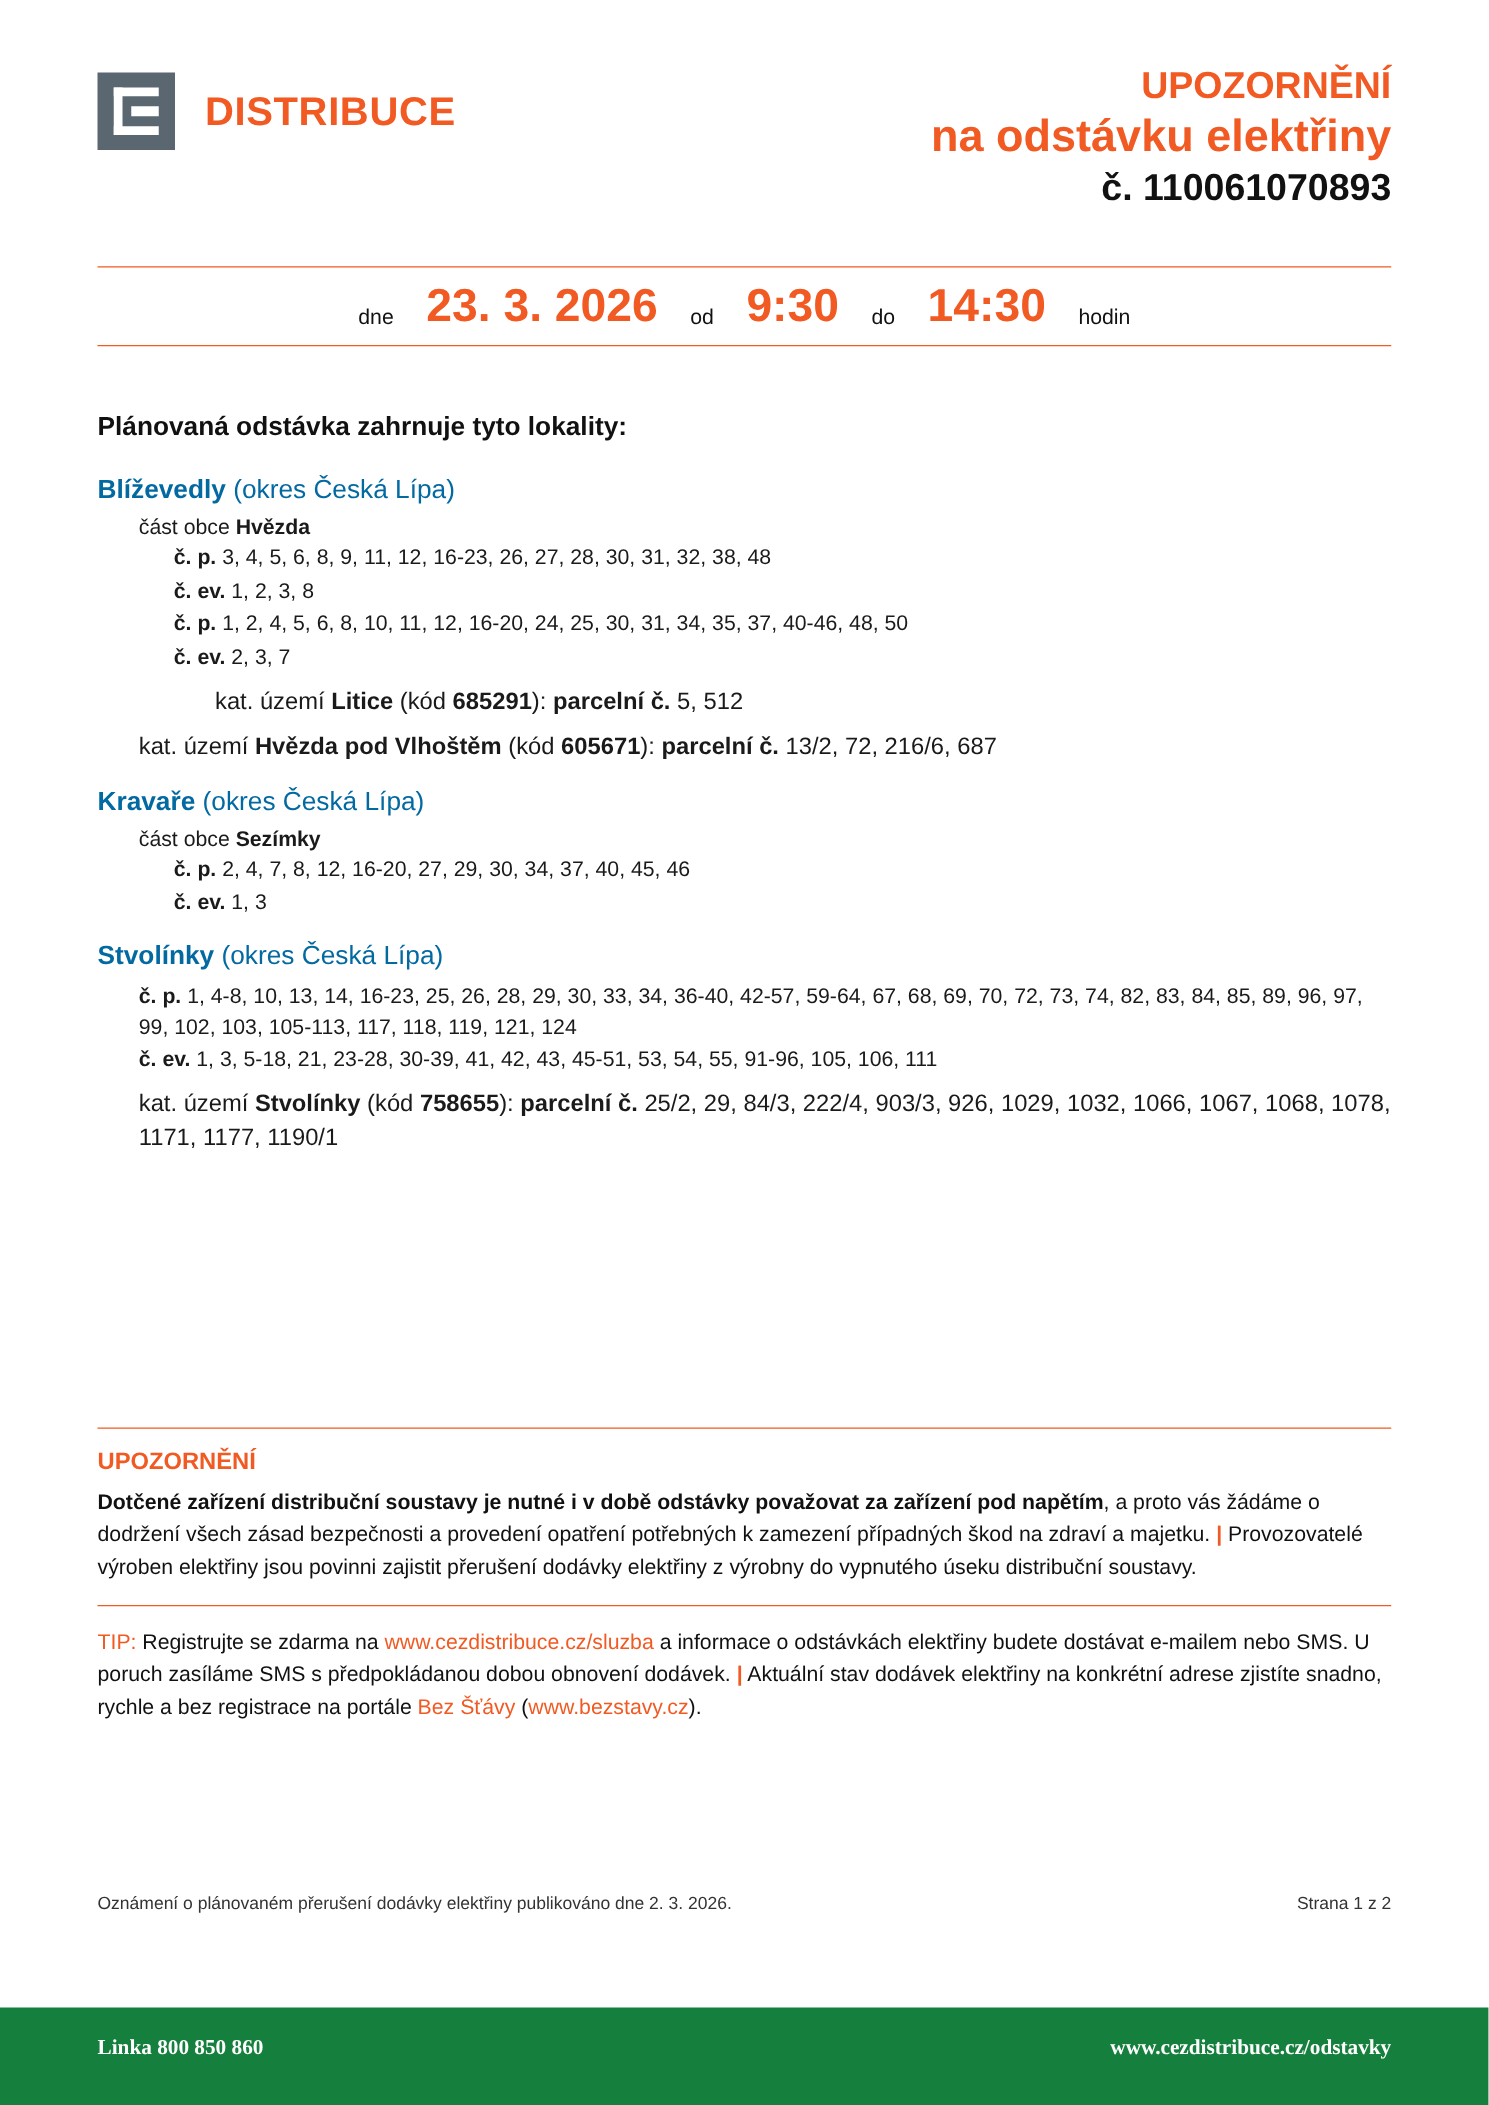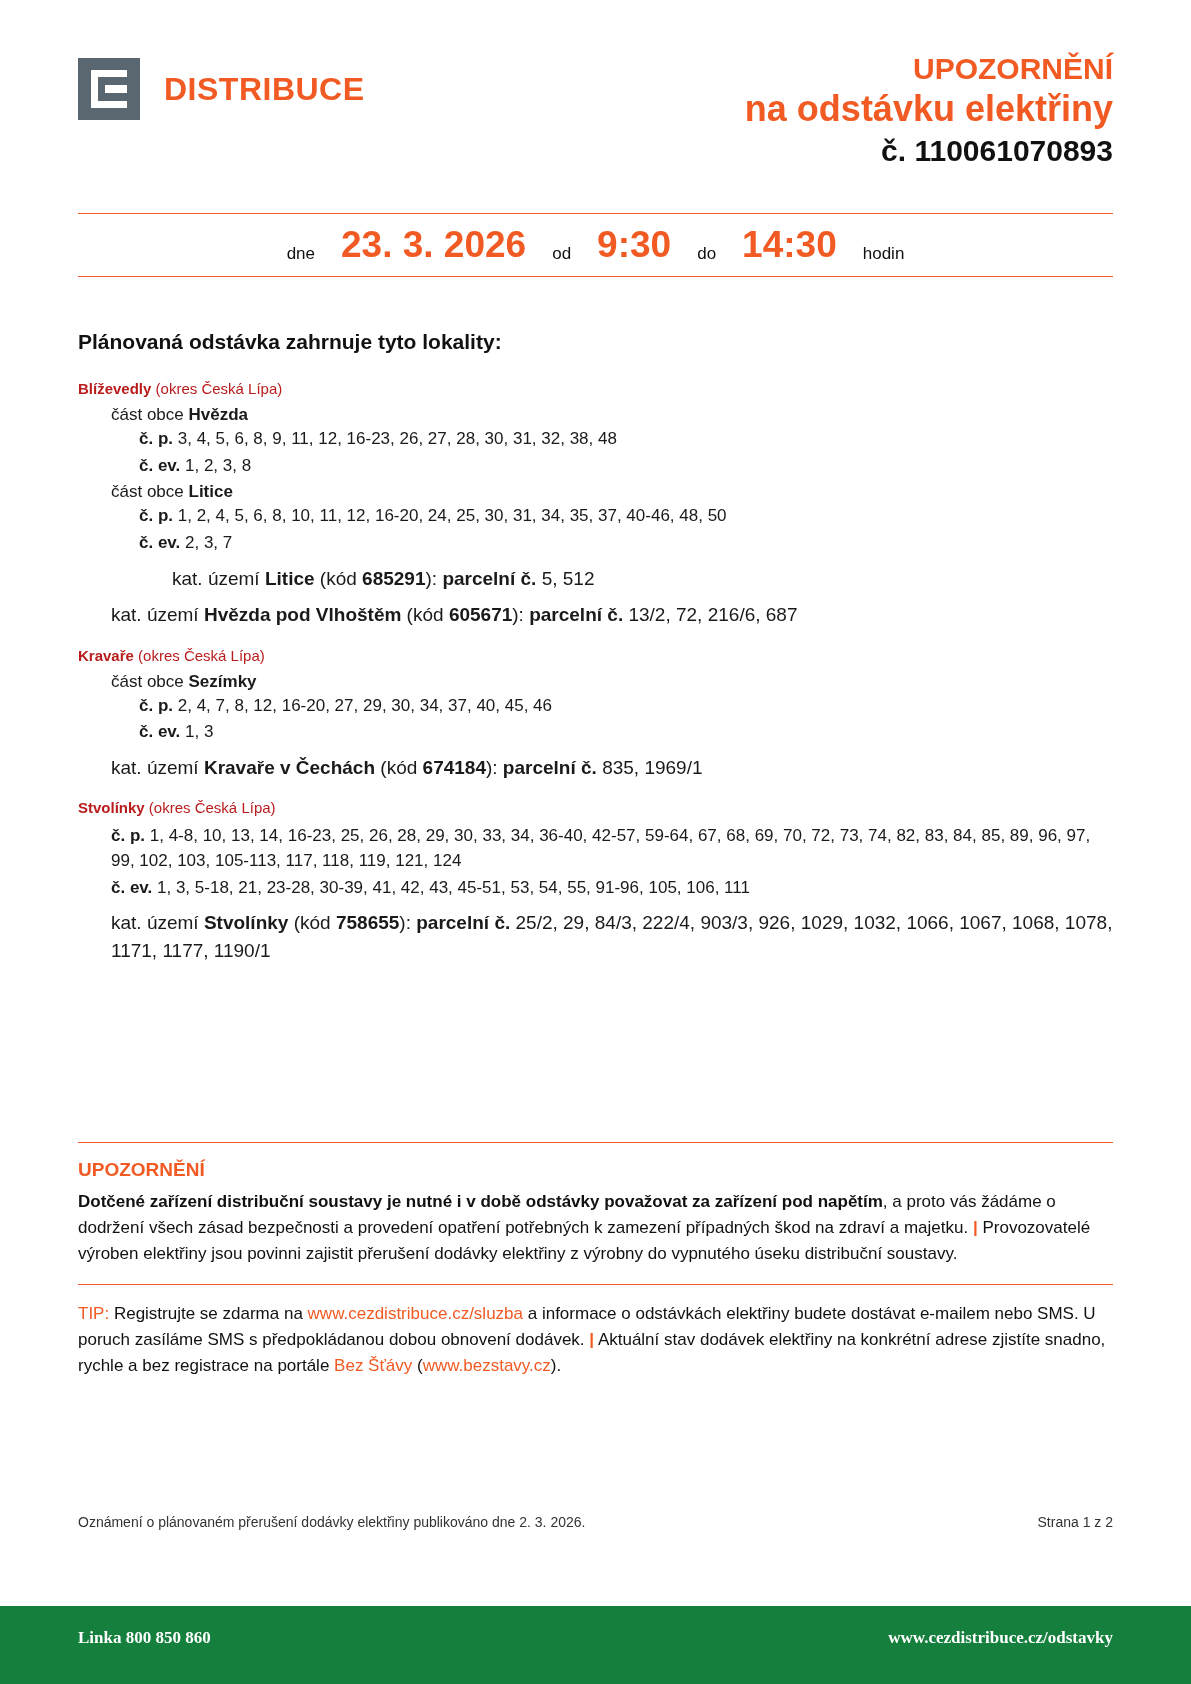--- a/index.html
+++ b/index.html
@@ -135,22 +135,22 @@
   .loc-title {
     font-size: 21px;
     font-weight: bold;
     color: #111;
     margin-bottom: 26px;
   }
   .municipality {
     margin-bottom: 4px;
   }
   .mun-head {
-    font-size: 15px;
-    color: #b91c1c;
+    font-size: 21px;
+    color: #0369a1;
     margin-top: 18px;
     margin-bottom: 8px;
   }
   .mun-head b { font-weight: bold; }
   .mun-head span.reg { font-weight: normal; }
 
   .part-block { margin-left: 33px; }
   .part-name {
     font-size: 17px;
     margin: 4px 0 2px 0;
@@ -267,37 +267,35 @@
       <div class="loc-title">Plánovaná odstávka zahrnuje tyto lokality:</div>
       <div id="municipalities">
           <div class="municipality">
             <div class="mun-head"><b>Blíževedly</b><span class="reg"> (okres Česká Lípa)</span></div>
             <div class="part-block">
               <div class="part-name"><span>část obce </span><b>Hvězda</b></div>
               <div class="num-line"><b>č. p.</b><span> 3, 4, 5, 6, 8, 9, 11, 12, 16-23, 26, 27, 28, 30, 31, 32, 38, 48</span></div>
               <div class="num-line"><b>č. ev.</b><span> 1, 2, 3, 8</span></div>
             </div>
             <div class="part-block">
-              <div class="part-name"><span>část obce </span><b>Litice</b></div>
               <div class="num-line"><b>č. p.</b><span> 1, 2, 4, 5, 6, 8, 10, 11, 12, 16-20, 24, 25, 30, 31, 34, 35, 37, 40-46, 48, 50</span></div>
               <div class="num-line"><b>č. ev.</b><span> 2, 3, 7</span></div>
               <div style="margin-left:28px">
                 <div class="kat-line"><span>kat. území </span><b>Litice</b><span> (kód </span><b>685291</b><span>): </span><b>parcelní č.</b><span> 5, 512</span></div>
               </div>
             </div>
             <div class="kat-line"><span>kat. území </span><b>Hvězda pod Vlhoštěm</b><span> (kód </span><b>605671</b><span>): </span><b>parcelní č.</b><span> 13/2, 72, 216/6, 687</span></div>
           </div>
           <div class="municipality">
             <div class="mun-head"><b>Kravaře</b><span class="reg"> (okres Česká Lípa)</span></div>
             <div class="part-block">
               <div class="part-name"><span>část obce </span><b>Sezímky</b></div>
               <div class="num-line"><b>č. p.</b><span> 2, 4, 7, 8, 12, 16-20, 27, 29, 30, 34, 37, 40, 45, 46</span></div>
               <div class="num-line"><b>č. ev.</b><span> 1, 3</span></div>
             </div>
-            <div class="kat-line"><span>kat. území </span><b>Kravaře v Čechách</b><span> (kód </span><b>674184</b><span>): </span><b>parcelní č.</b><span> 835, 1969/1</span></div>
           </div>
           <div class="municipality">
             <div class="mun-head"><b>Stvolínky</b><span class="reg"> (okres Česká Lípa)</span></div>
             <div class="num-line direct"><b>č. p.</b><span> 1, 4-8, 10, 13, 14, 16-23, 25, 26, 28, 29, 30, 33, 34, 36-40, 42-57, 59-64, 67, 68, 69, 70, 72, 73, 74, 82, 83, 84, 85, 89, 96, 97, 99, 102, 103, 105-113, 117, 118, 119, 121, 124</span></div>
             <div class="num-line direct"><b>č. ev.</b><span> 1, 3, 5-18, 21, 23-28, 30-39, 41, 42, 43, 45-51, 53, 54, 55, 91-96, 105, 106, 111</span></div>
             <div class="kat-line"><span>kat. území </span><b>Stvolínky</b><span> (kód </span><b>758655</b><span>): </span><b>parcelní č.</b><span> 25/2, 29, 84/3, 222/4, 903/3, 926, 1029, 1032, 1066, 1067, 1068, 1078, 1171, 1177, 1190/1</span></div>
           </div>
         </div>
     </div>
 

